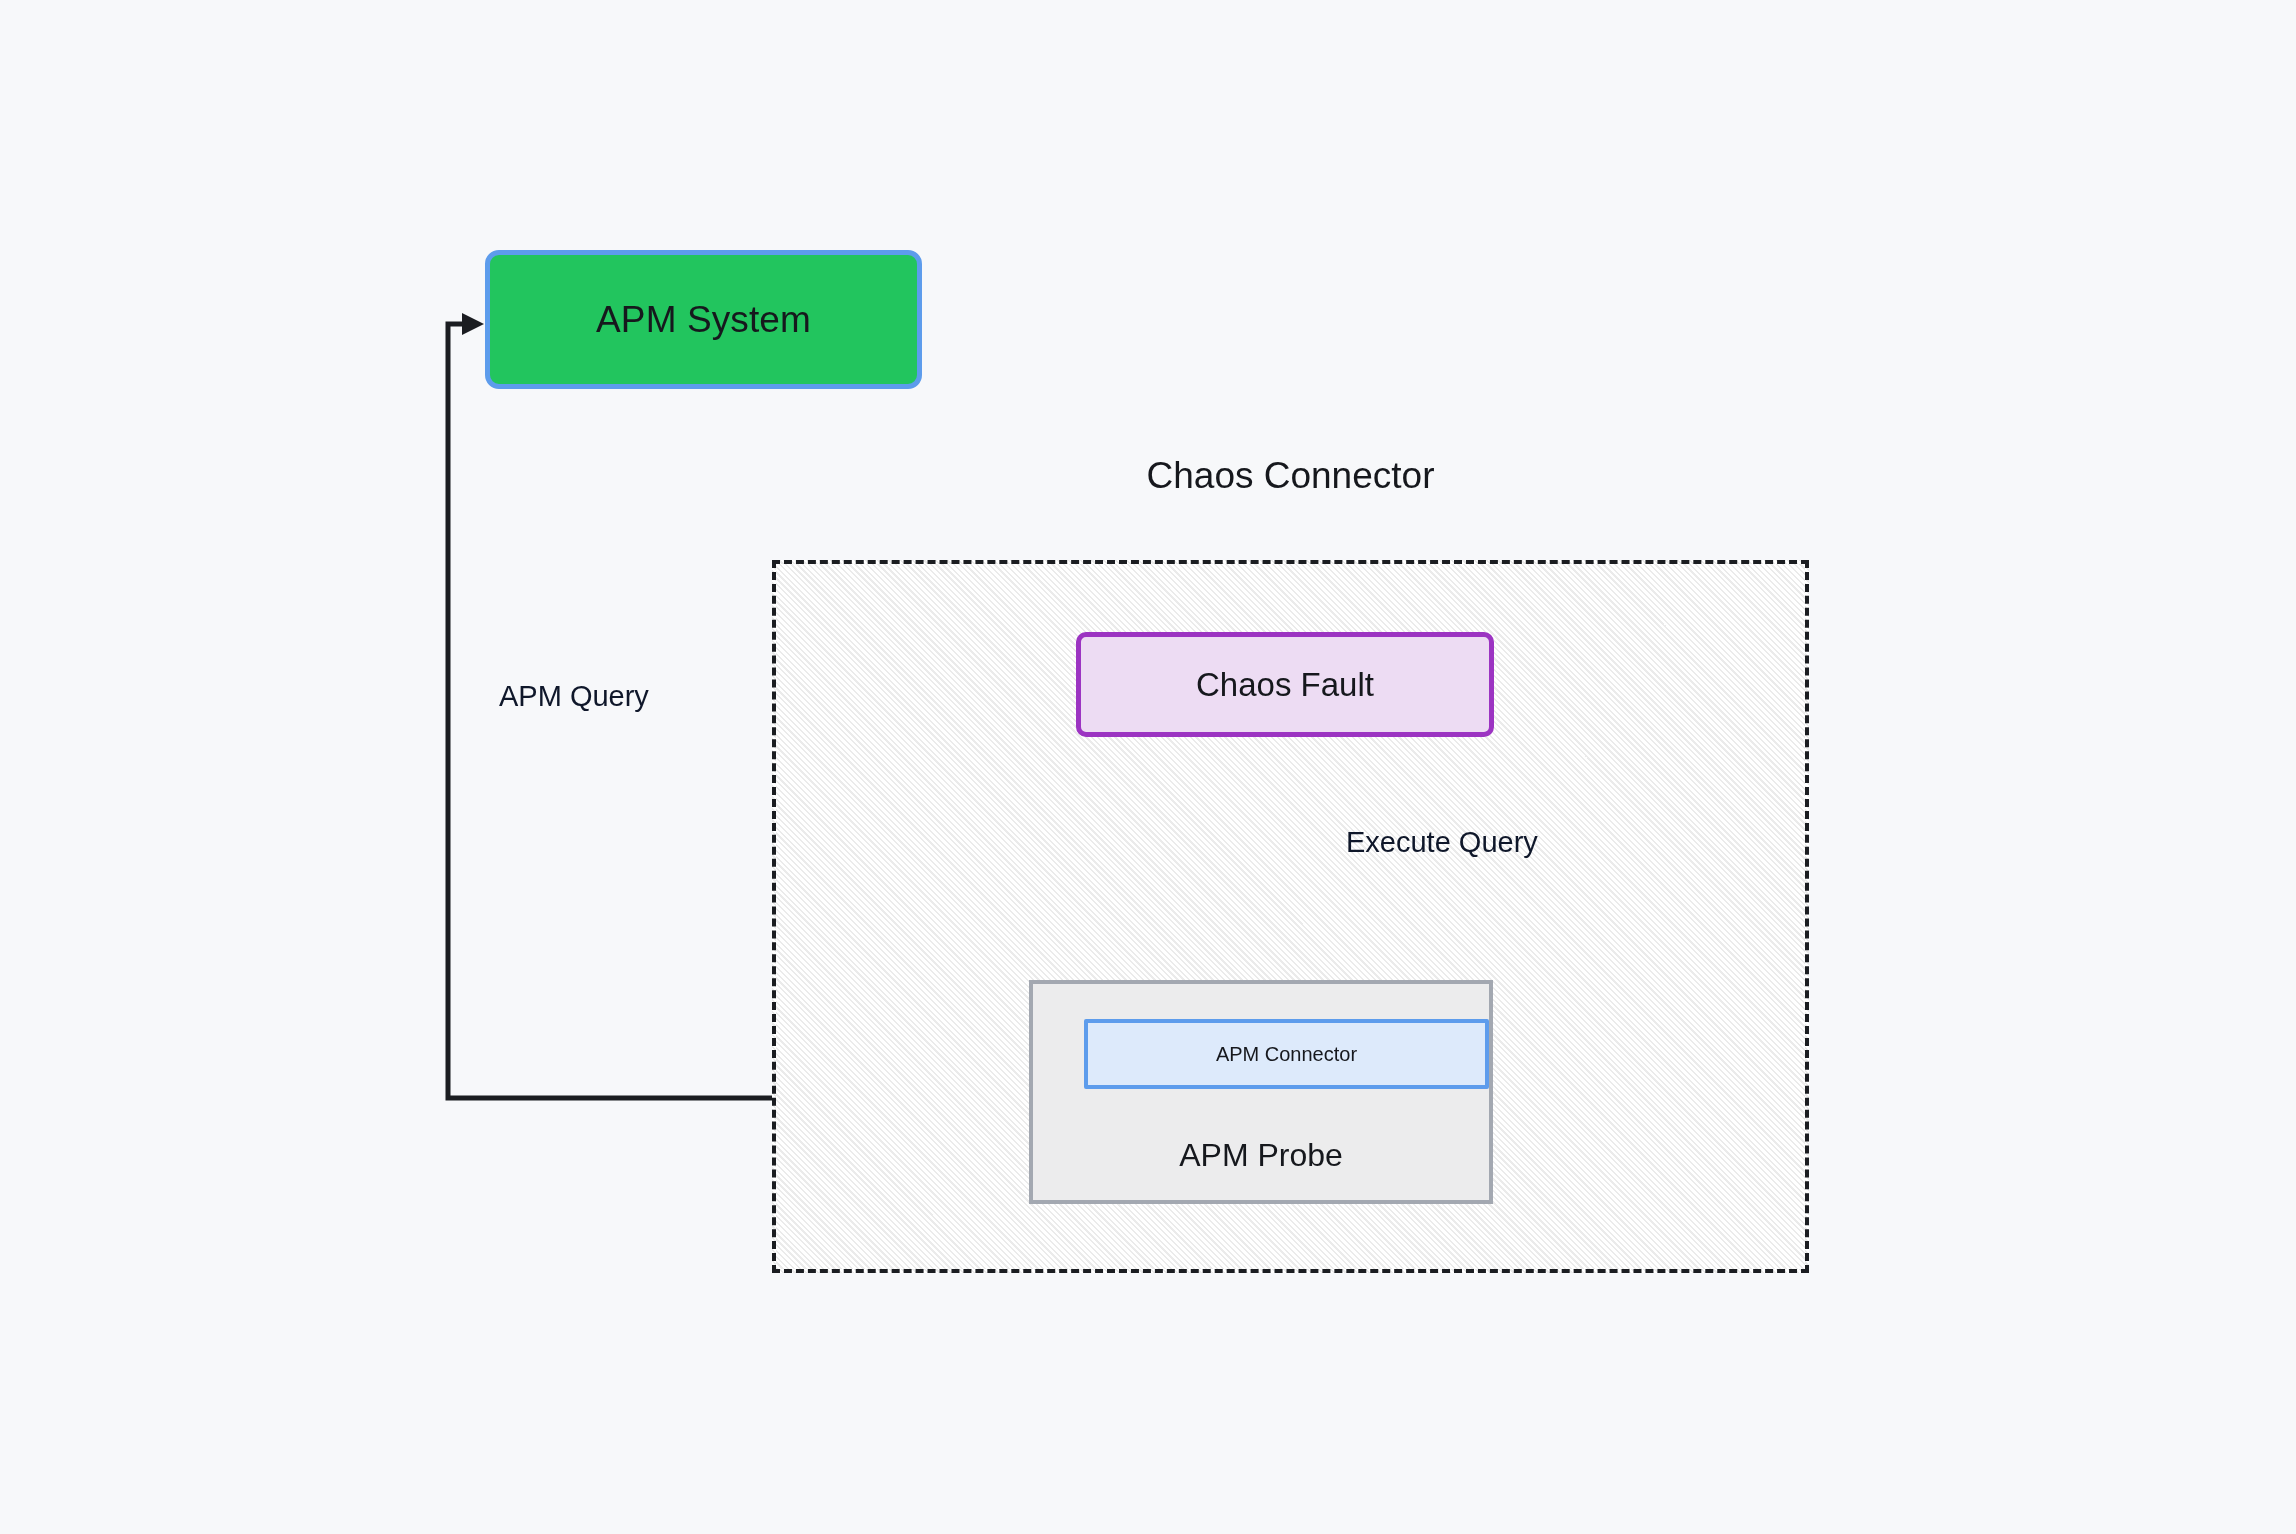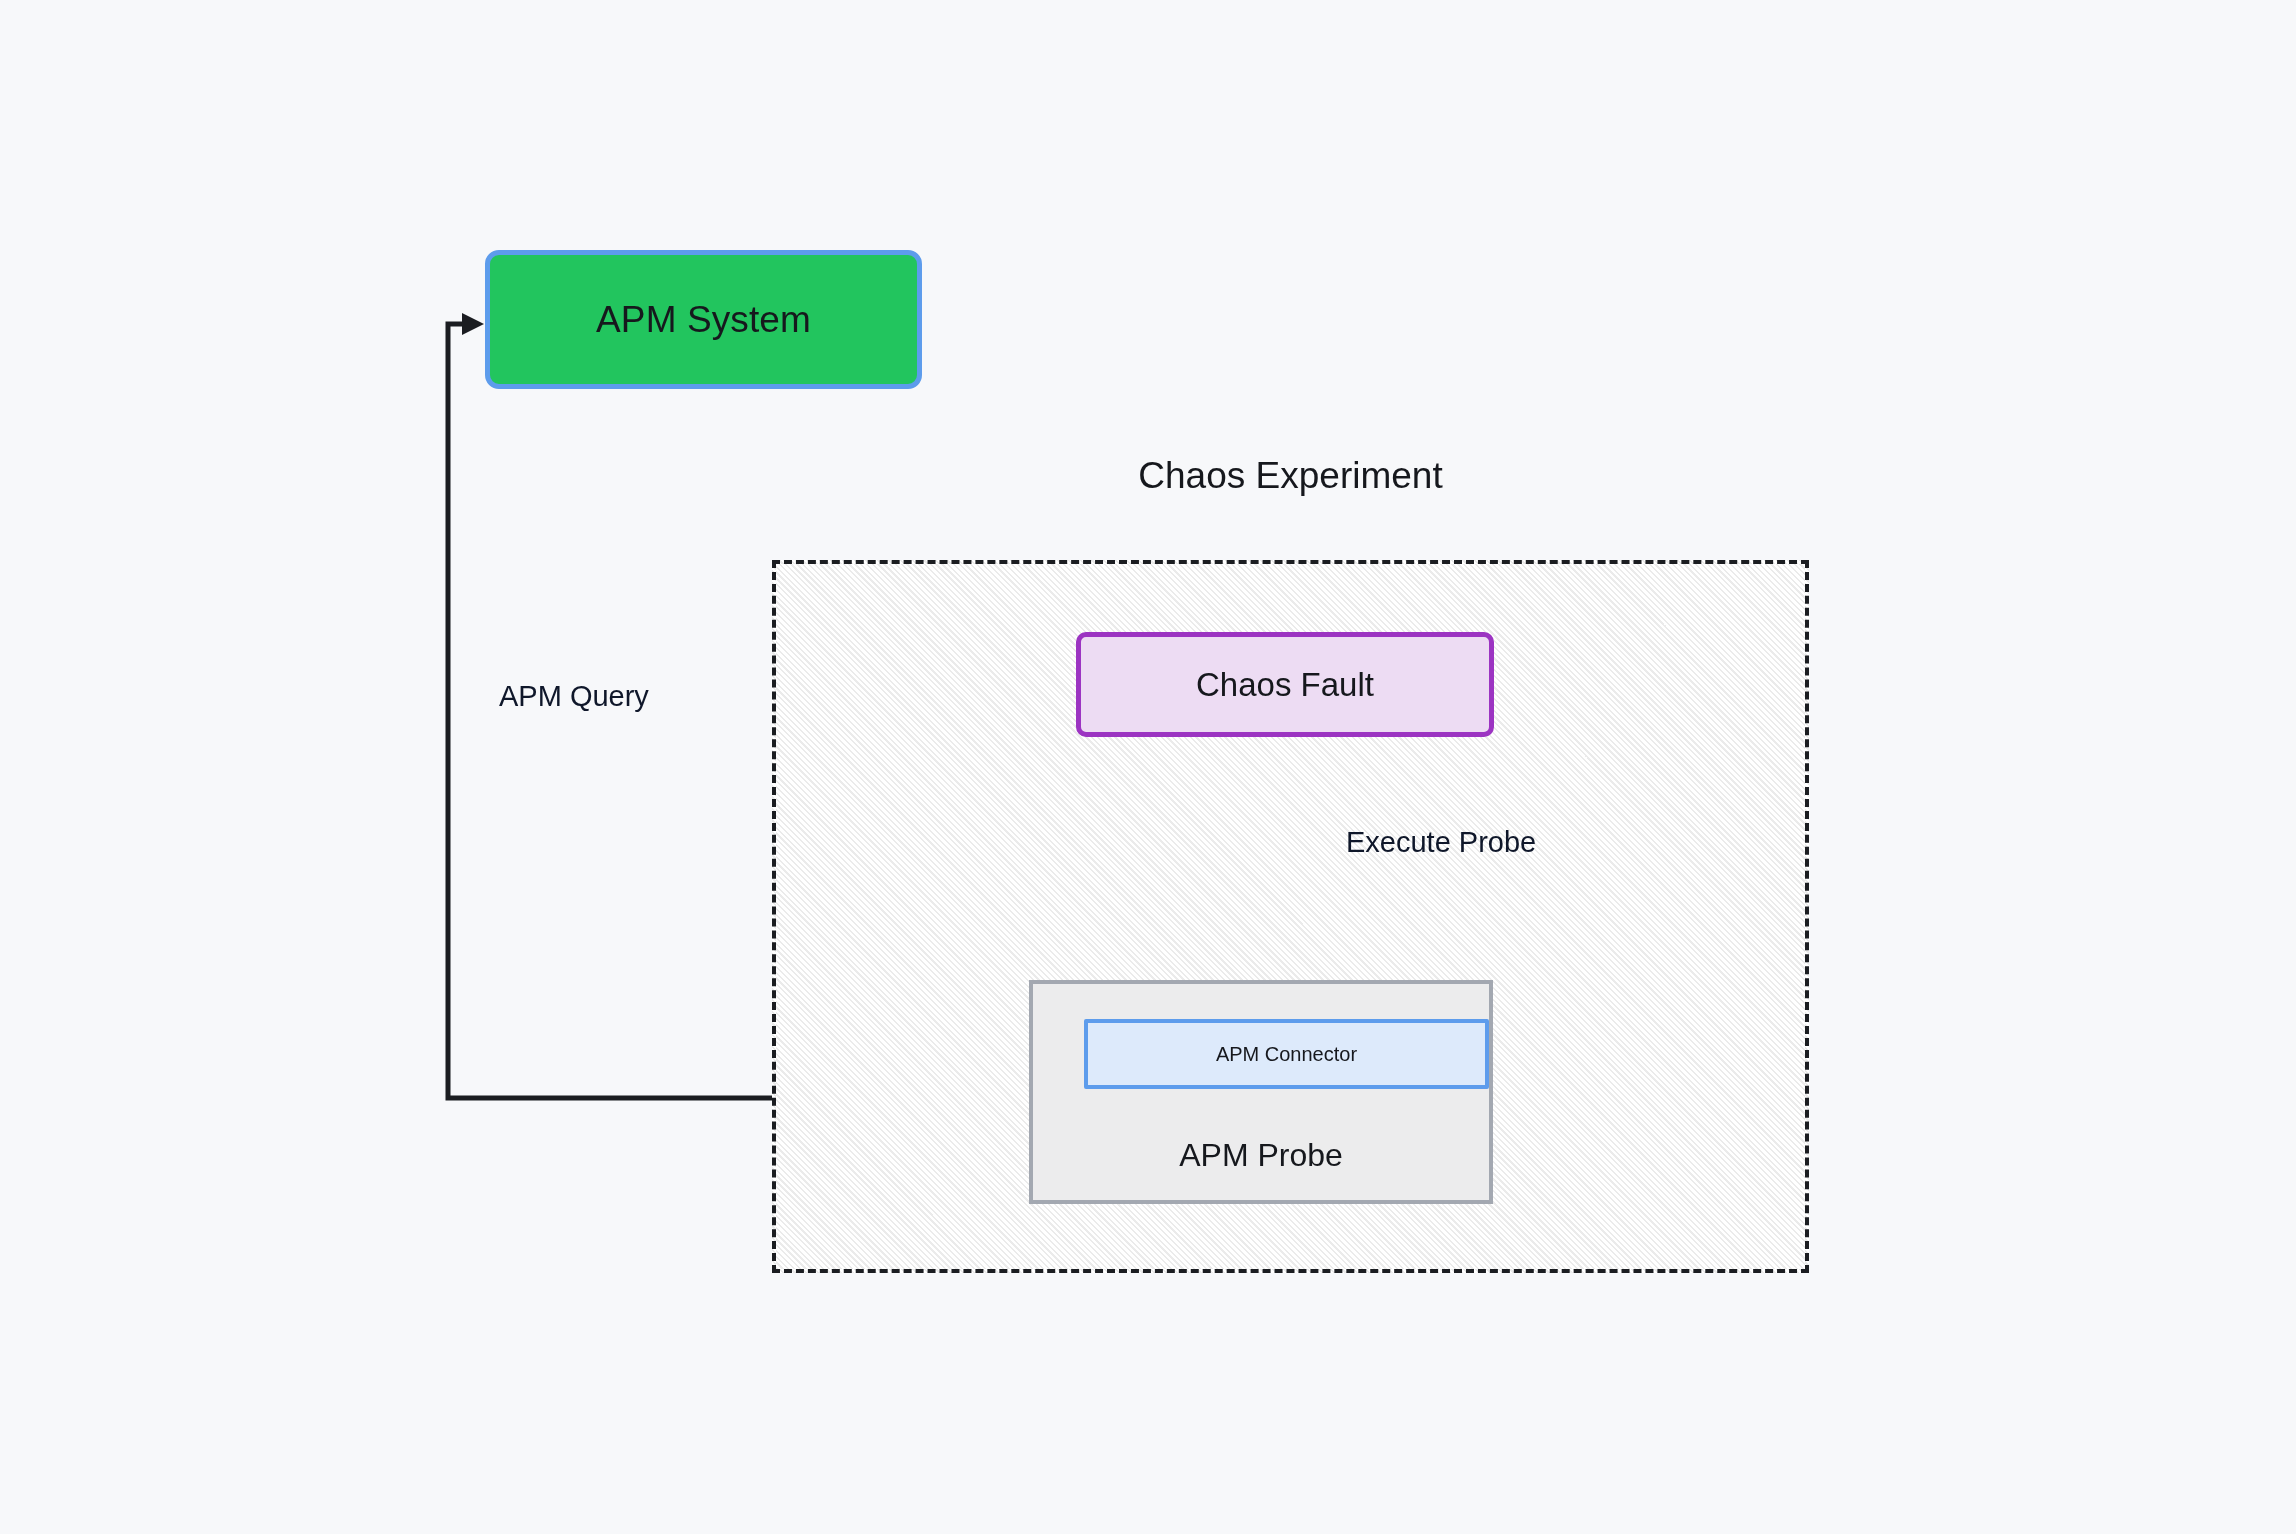--- a/index.html
+++ b/index.html
@@ -152,33 +152,33 @@
     <polygon class="edge-head" points="484,324 462,313 462,335"></polygon>
 
     <path class="edge-path" d="M 1271 742 L 1271 955"></path>
     <polygon class="edge-head" points="1271,976 1258,946 1284,946"></polygon>
   </svg>
 
   <div class="node" id="apm-system">
     <span>APM System</span>
   </div>
 
-  <div id="chaos-experiment-title">Chaos Experiment</div>
+  <div id="chaos-experiment-title">Chaos Connector</div>
 
   <div id="chaos-experiment"></div>
 
   <div class="node" id="chaos-fault">
     <span>Chaos Fault</span>
   </div>
 
   <div id="apm-probe">
     <div id="apm-probe-label">APM Probe</div>
   </div>
 
   <div class="node" id="apm-connector">
     <span>APM Connector</span>
   </div>
 
   <div class="edge-label" id="apm-query-label">APM Query</div>
 
-  <div class="edge-label" id="execute-probe-label">Execute Probe</div>
+  <div class="edge-label" id="execute-probe-label">Execute Query</div>
 
 </div>
 
 </body></html>

